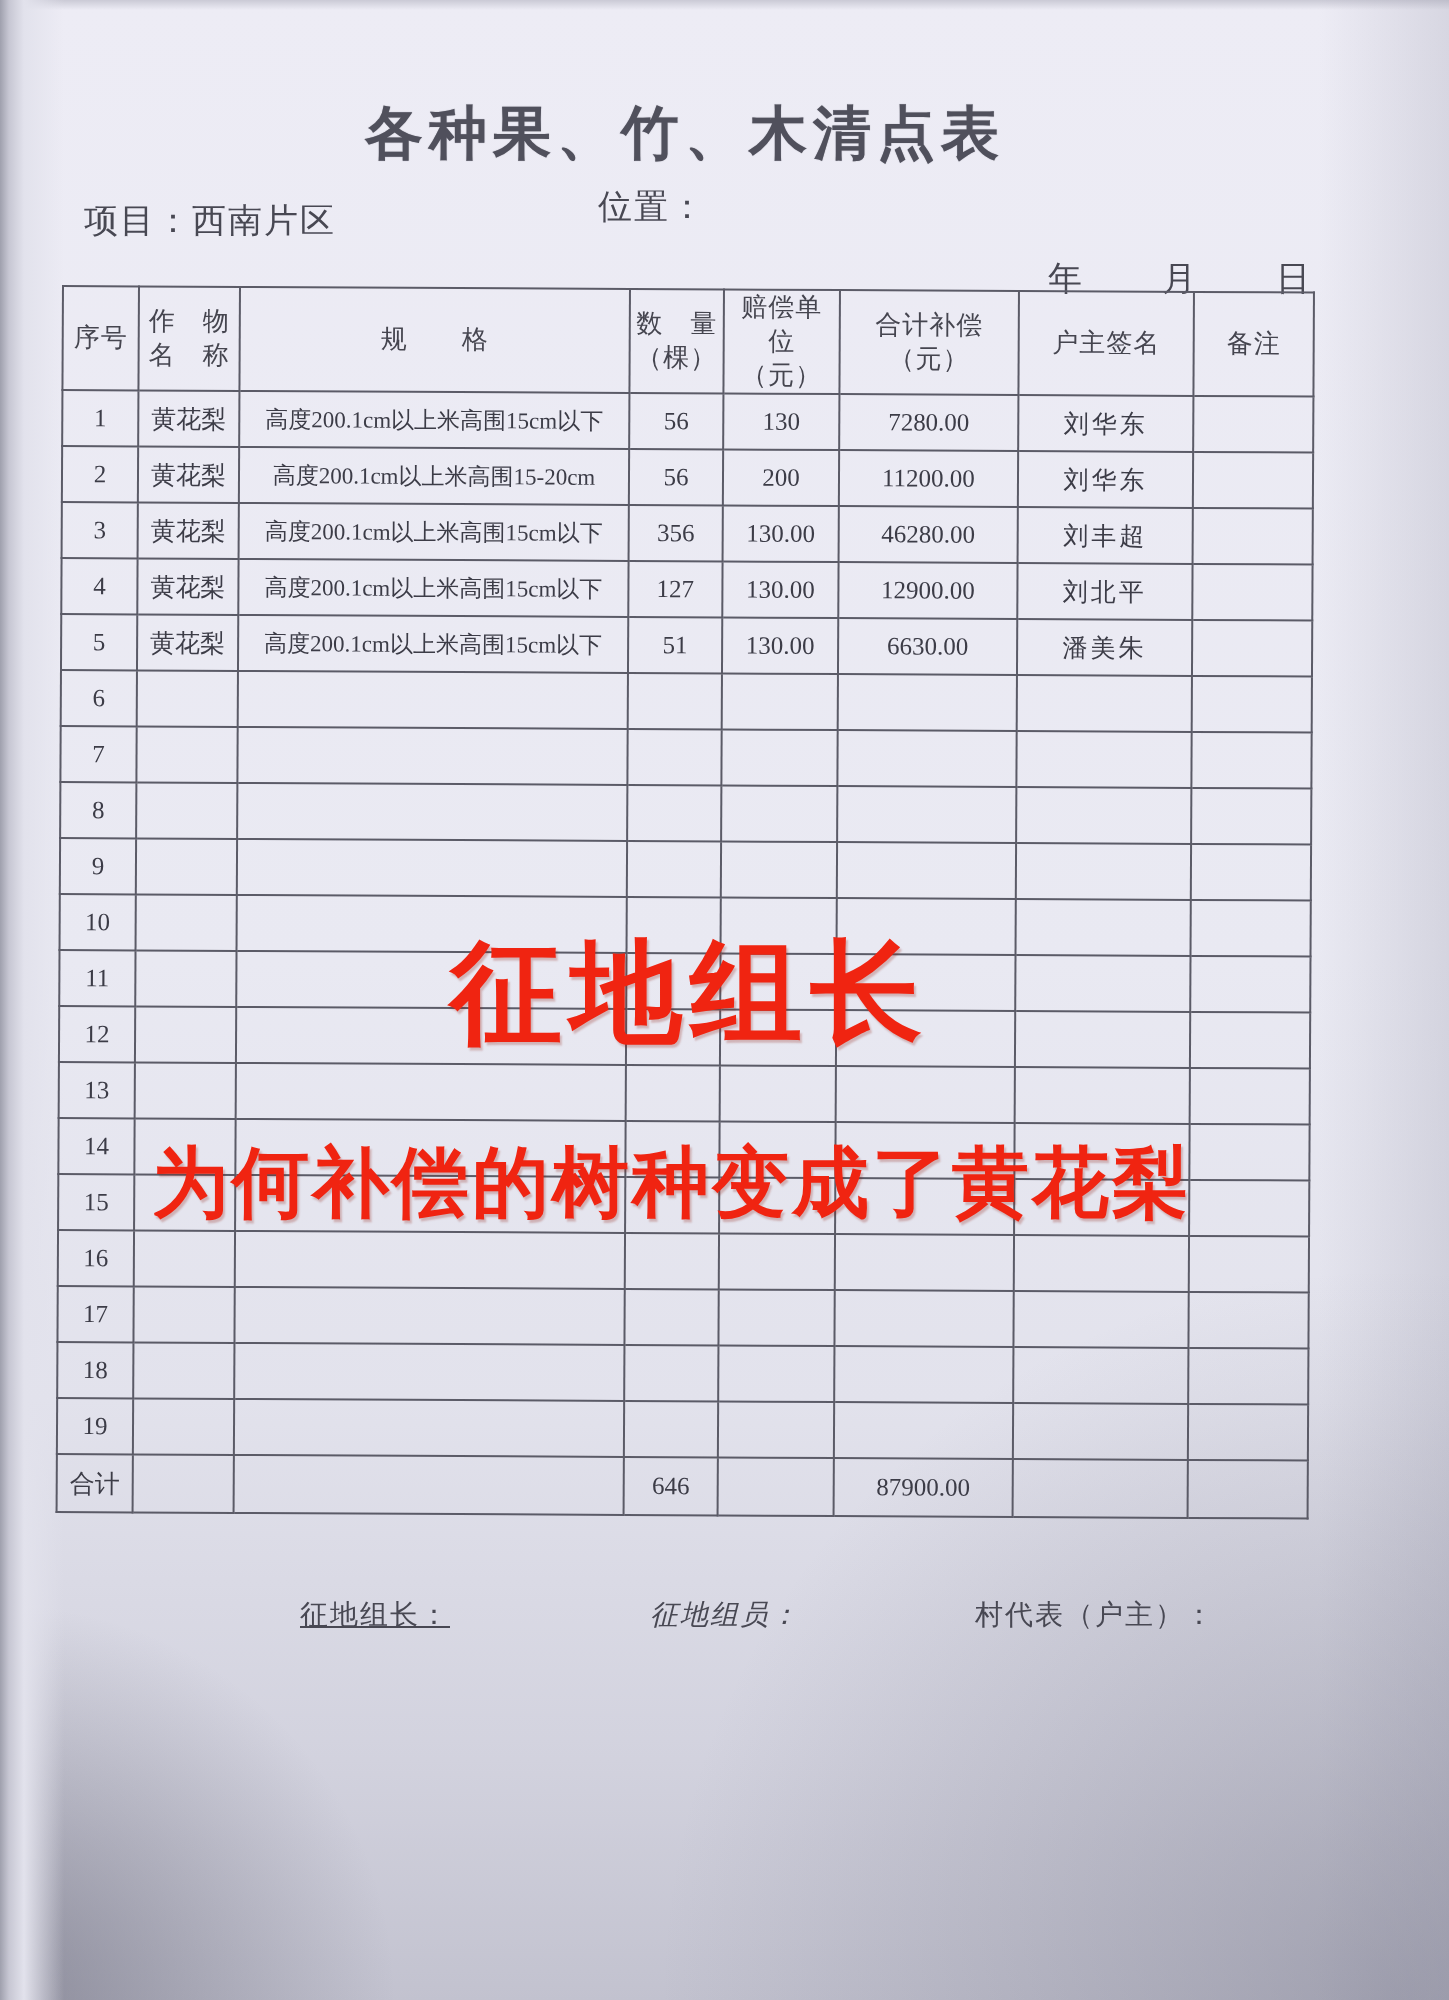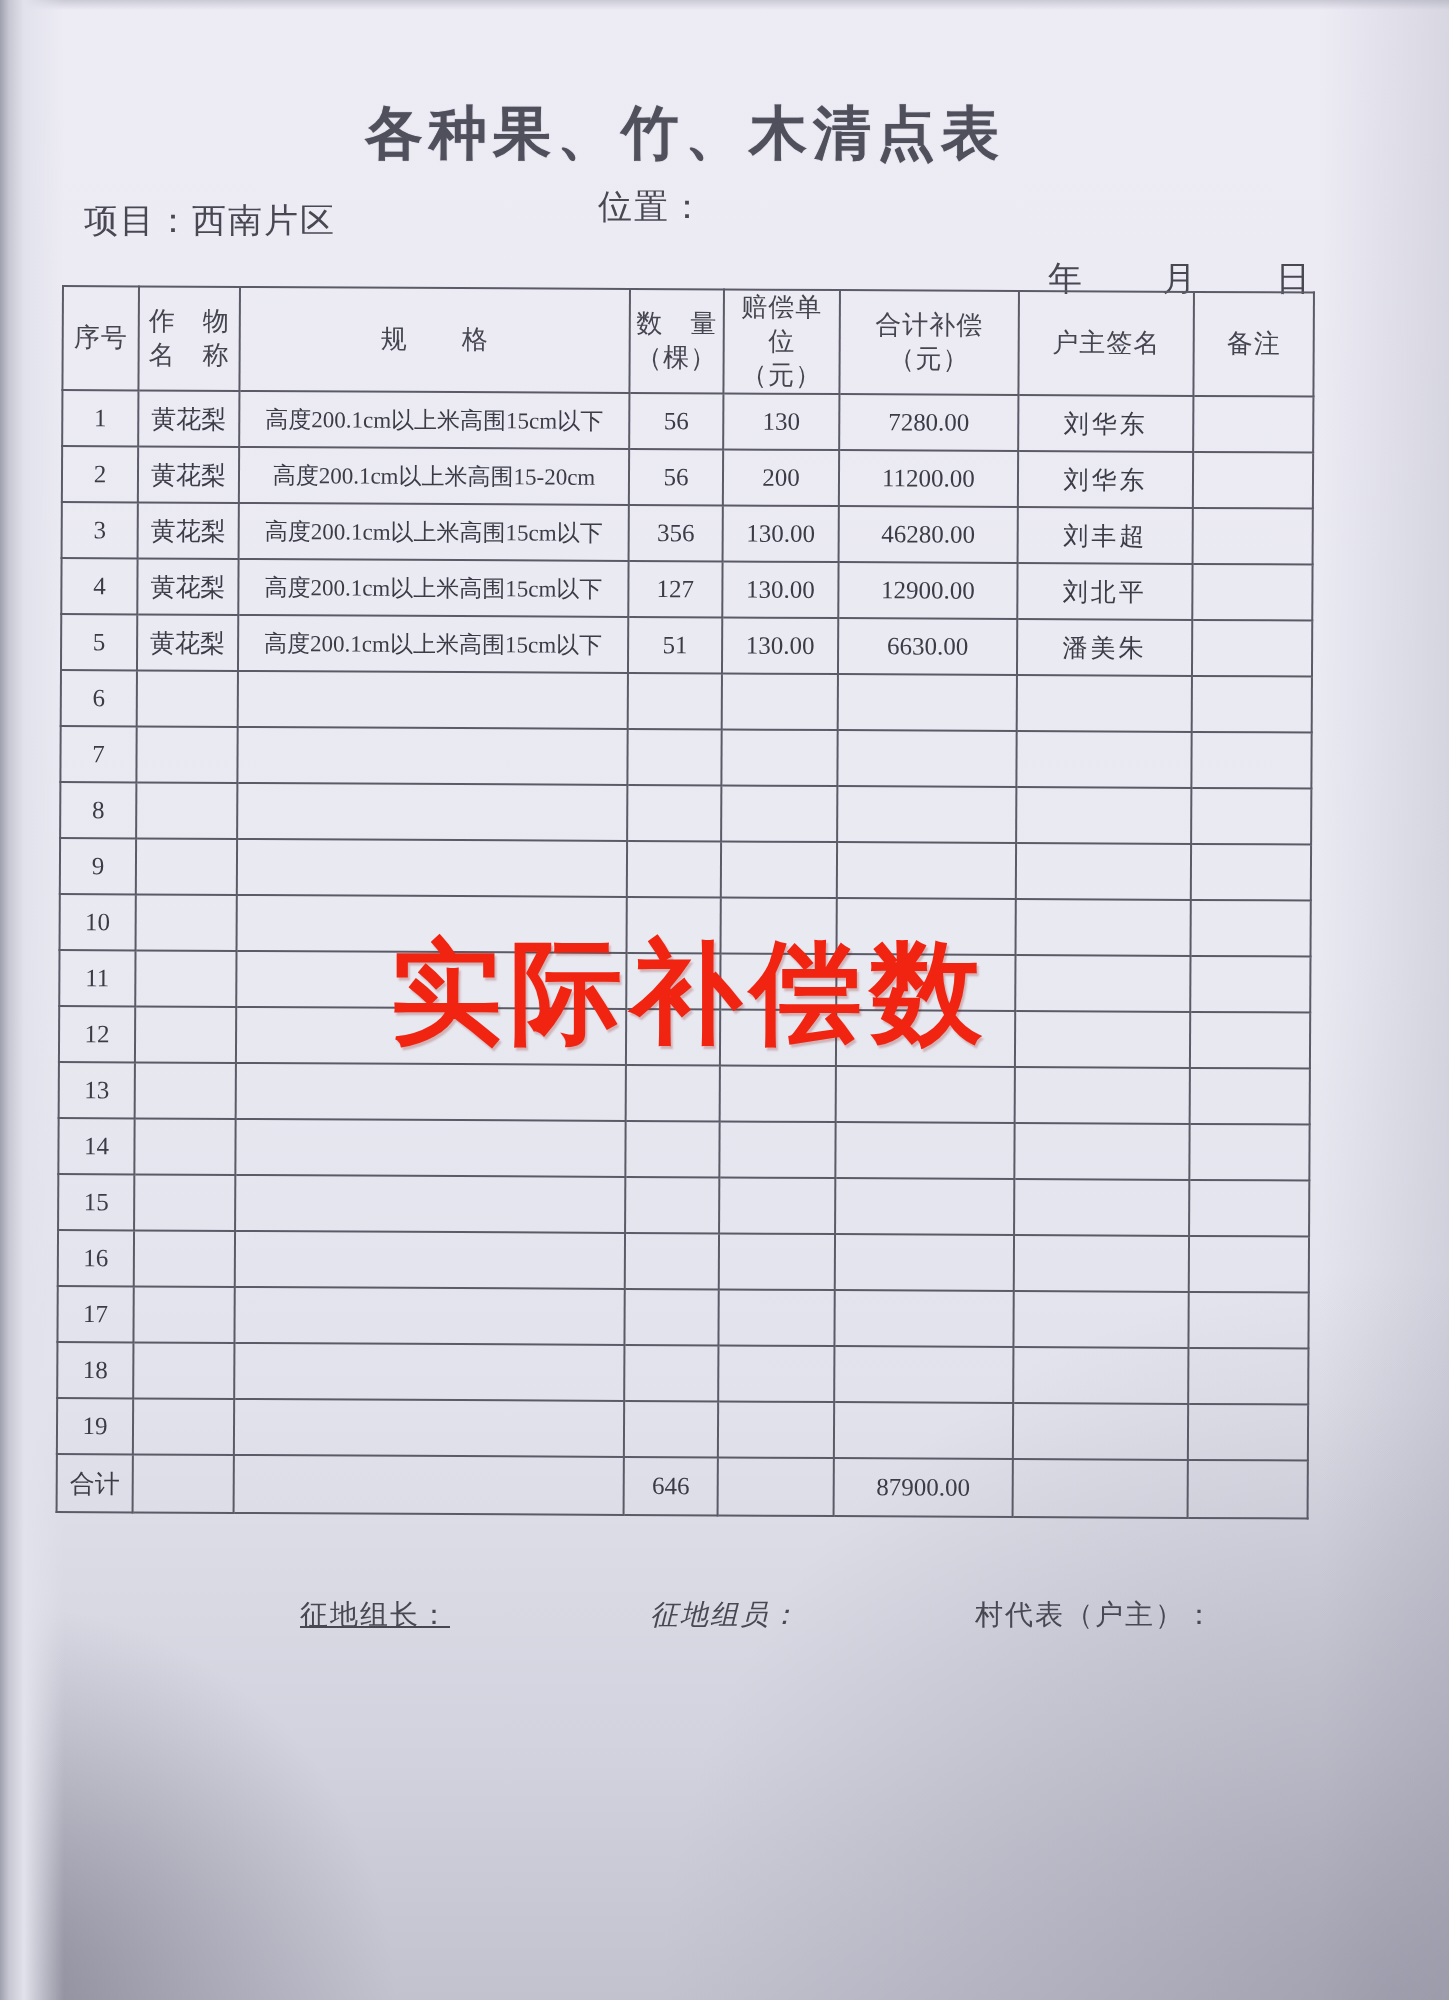--- a/index.html
+++ b/index.html
@@ -314,20 +314,21 @@
           <td class="c3">646</td>
           <td class="c4"></td>
           <td class="c5">87900.00</td>
           <td class="c6"></td>
           <td class="c7"></td>
         </tr>
       </tbody>
     </table>
   </div>
 
-  <div class="abs overlay overlay-1">实际补偿数</div>
+  <div class="abs overlay overlay-1">征地组长</div>
+  <div class="abs overlay overlay-2">为何补偿的树种变成了黄花梨</div>
 
   <div class="abs signers signer-leader">征地组长：</div>
   <div class="abs signers signer-member">征地组员：</div>
   <div class="abs signers signer-rep">村代表（户主）：</div>
 
 
 </div>
 
 </body></html>

